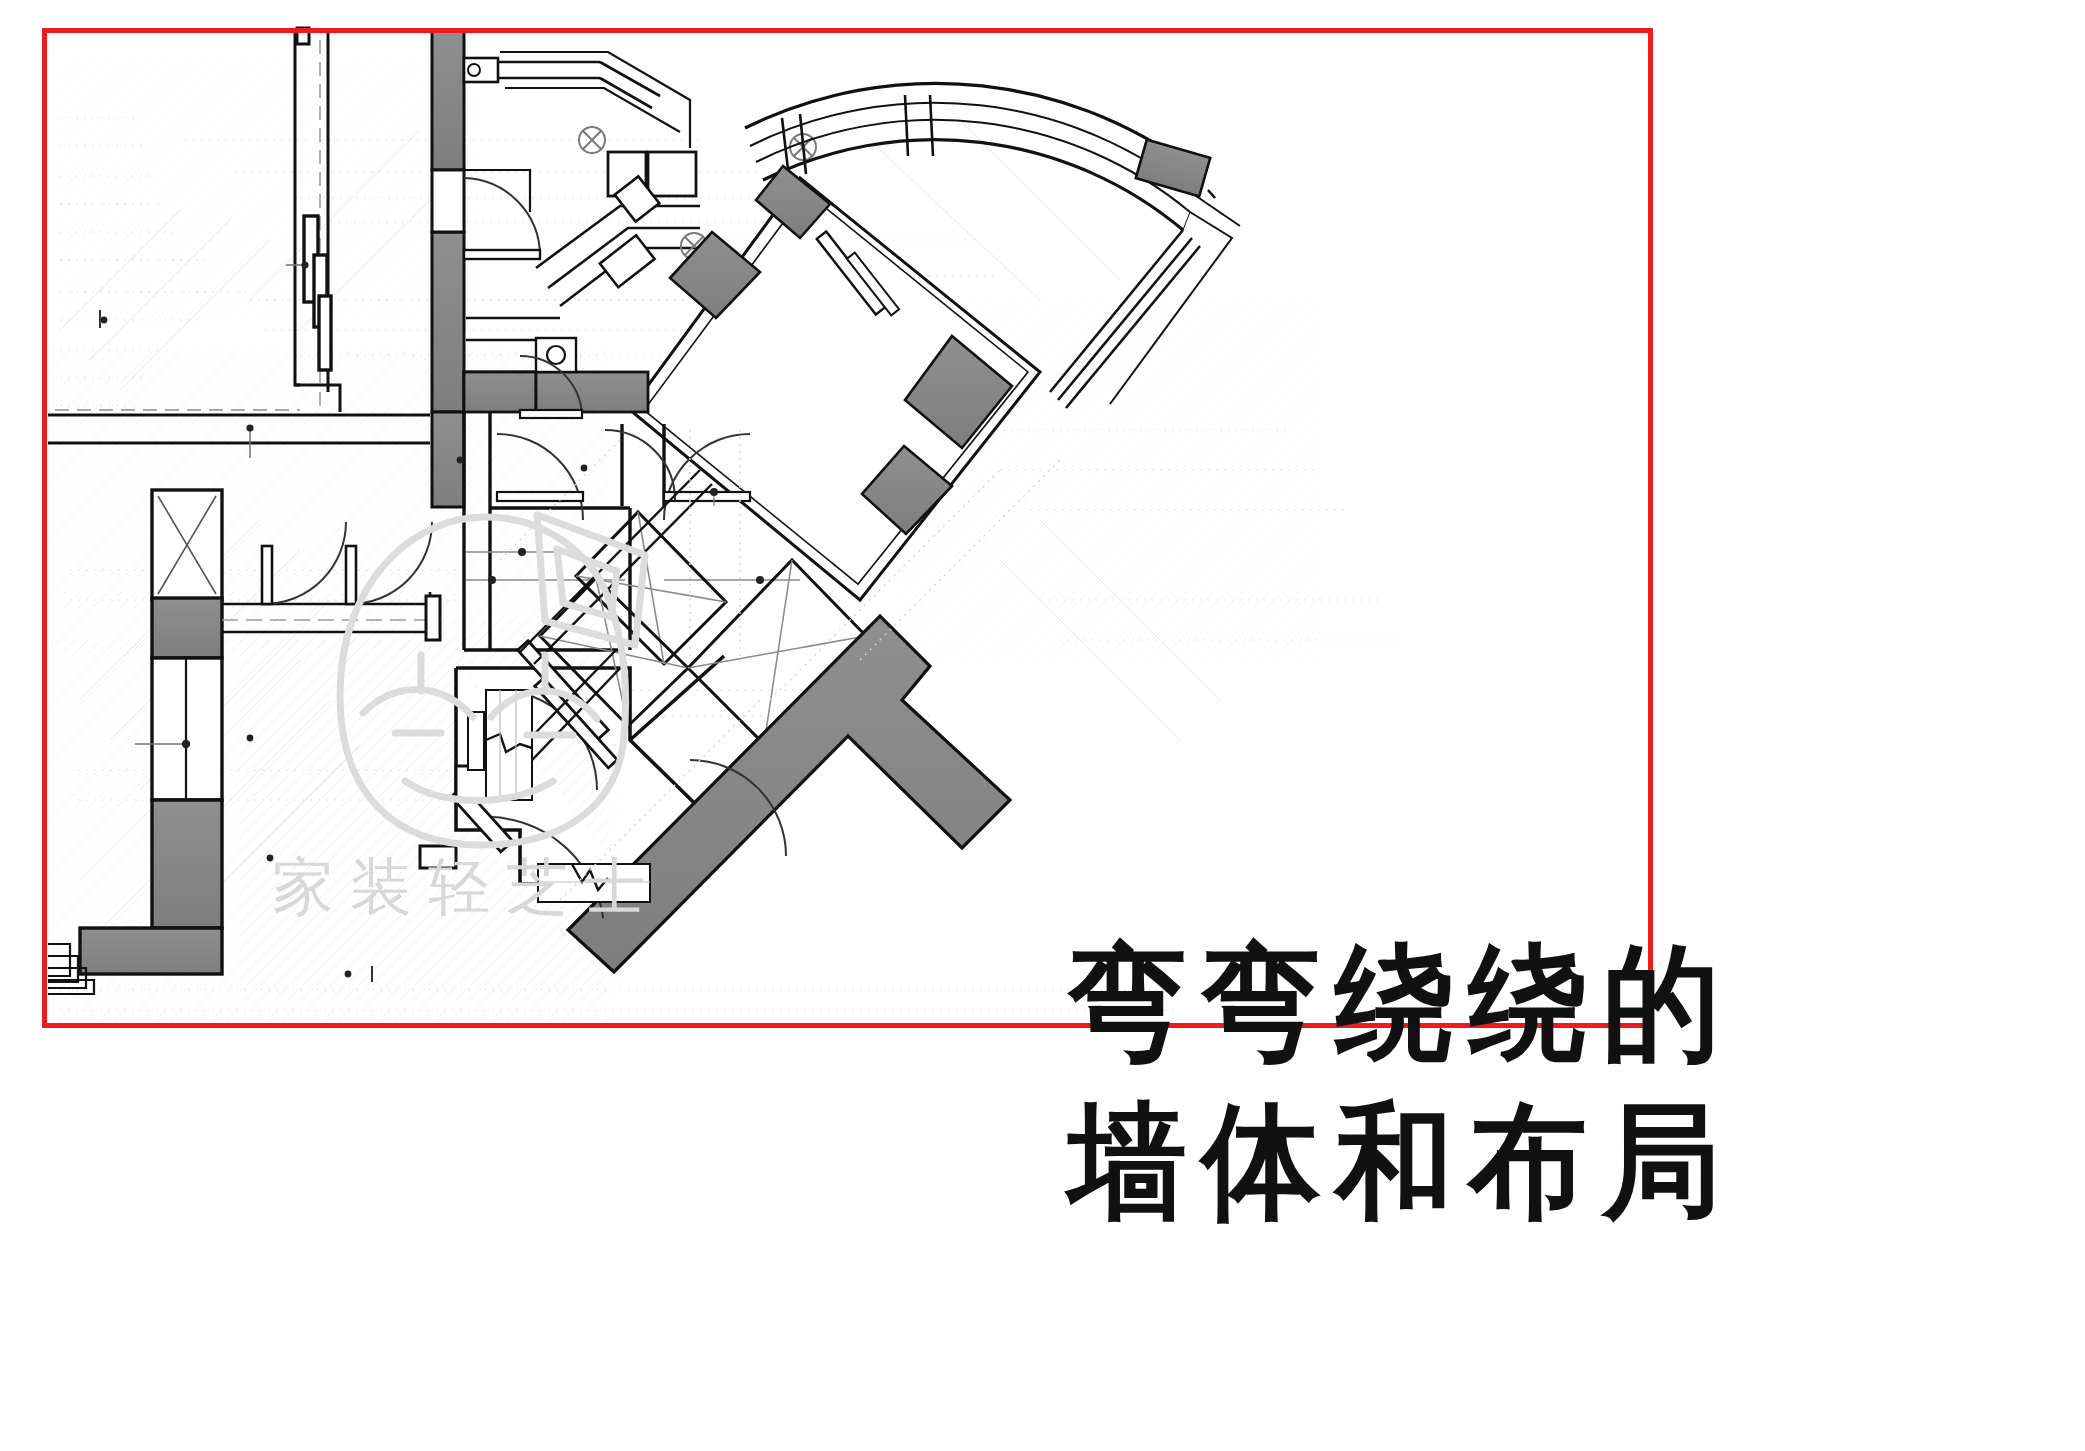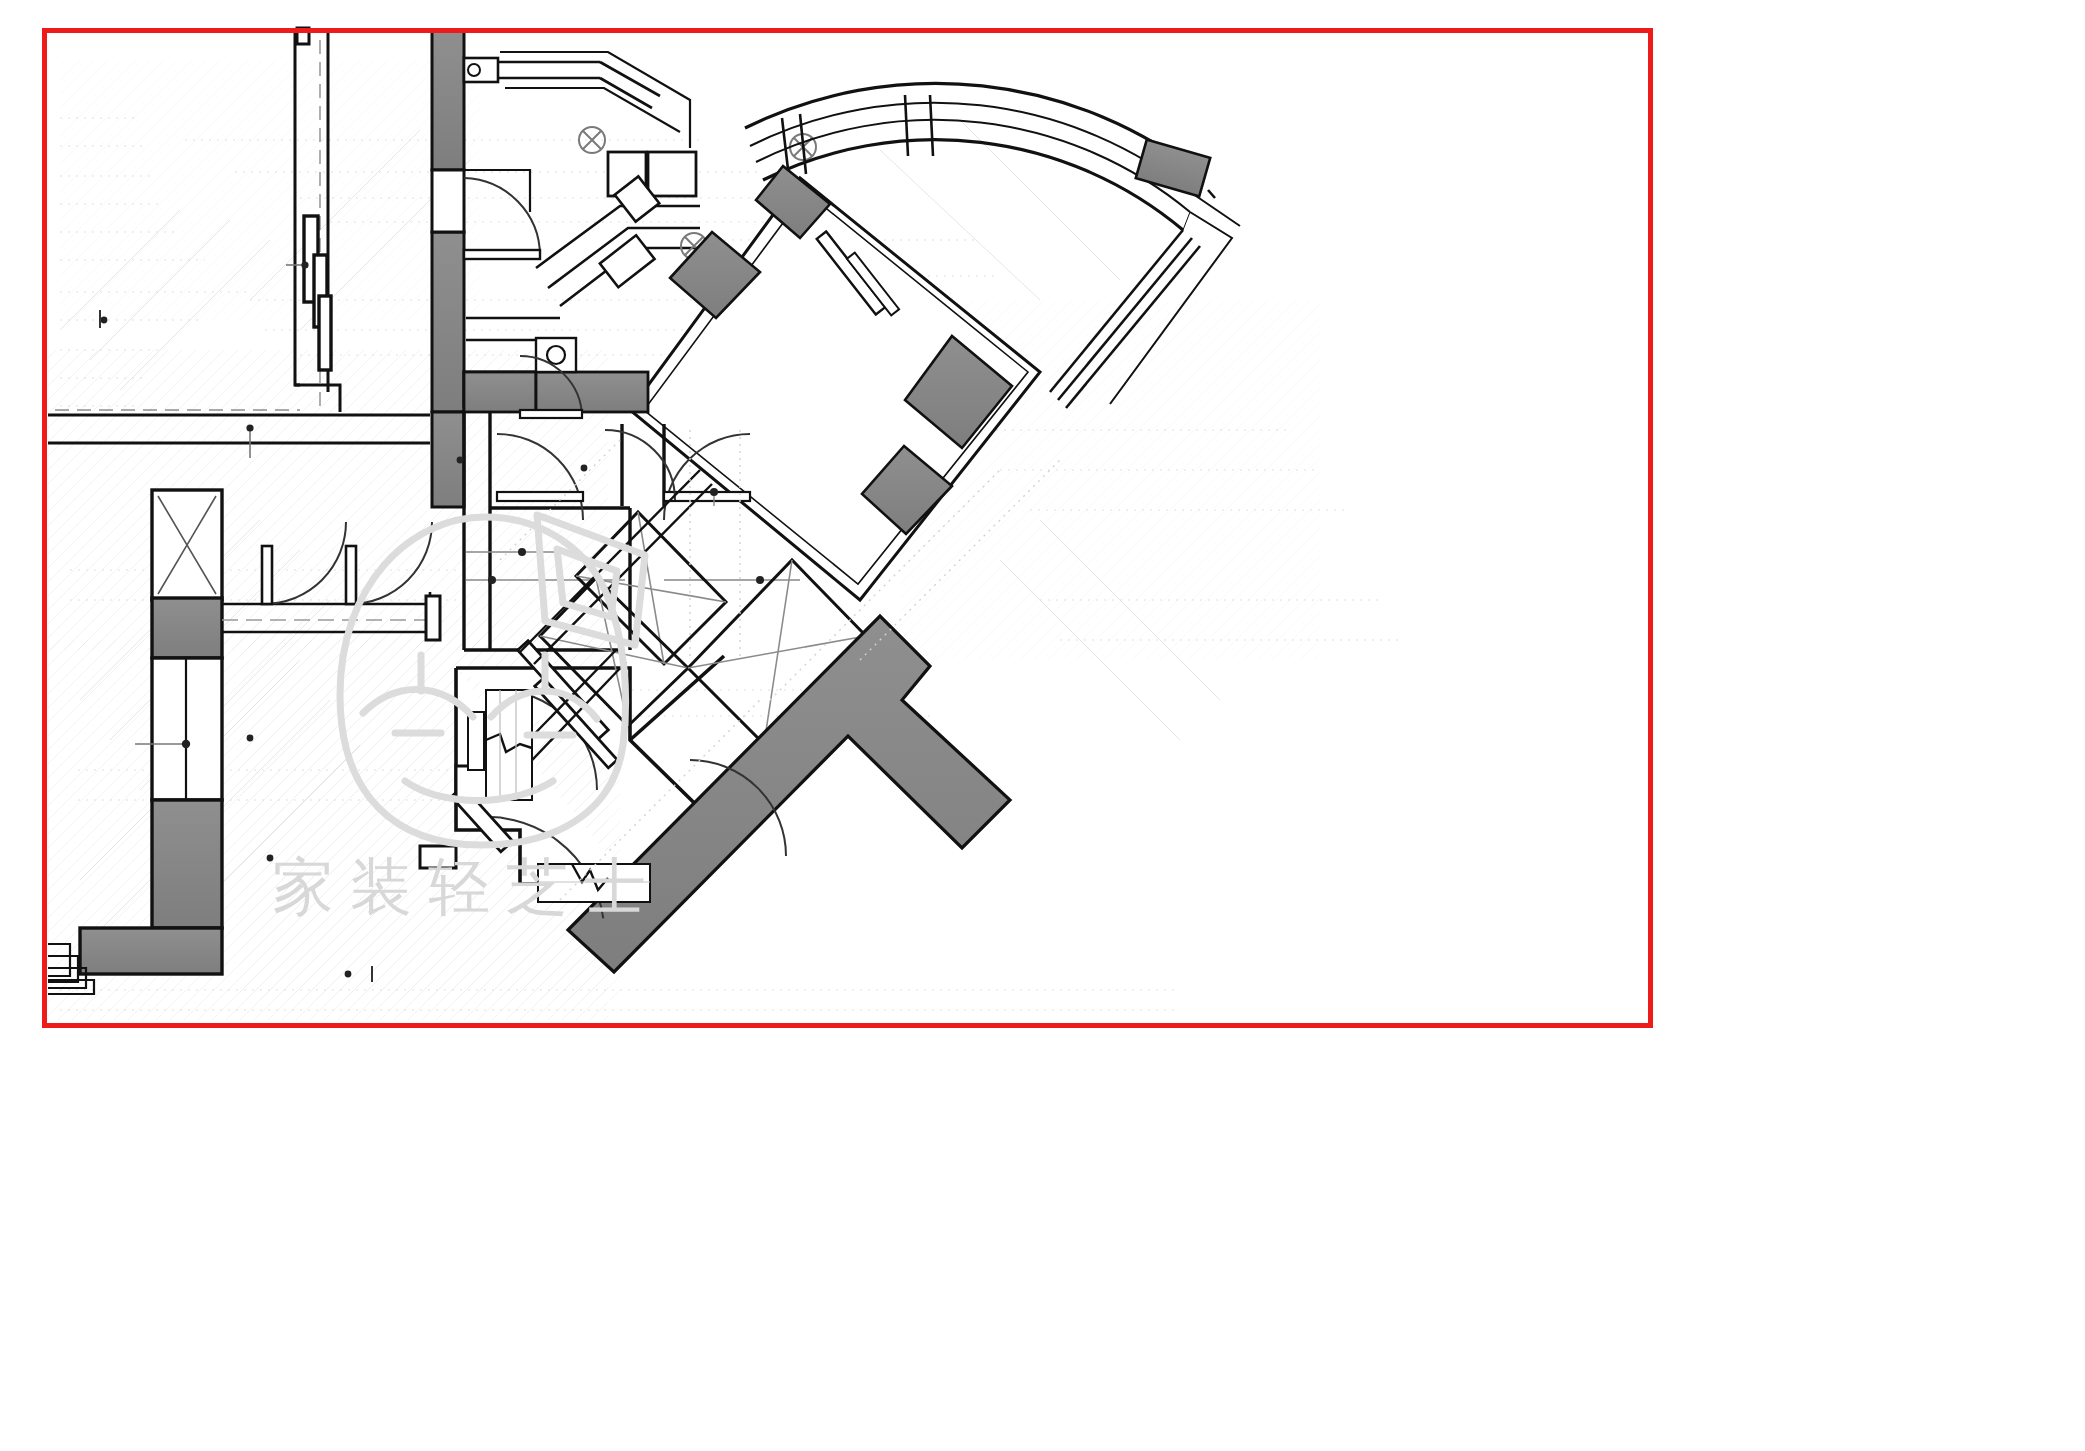--- a/index.html
+++ b/index.html
@@ -382,16 +382,20 @@
       <path d="M312,104 L372,126 L366,172 L318,158 Z"></path>
       <path d="M118,268 C150,236 196,236 228,272"></path>
       <path d="M246,272 C278,236 324,238 352,274"></path>
       <path d="M150,288 h46 M282,290 h46"></path>
       <path d="M176,246 v-36 M300,246 v-36"></path>
       <path d="M160,336 C196,362 268,362 308,336"></path>
     </g>
   </svg>
   <div id="wm-text" style="color: rgb(216, 216, 216);">家装轻芝士</div>
 
+  <div id="headline" style="color: rgb(17, 17, 17);">
+    <div class="hl-line">弯弯绕绕的</div>
+    <div class="hl-line">墙体和布局</div>
+  </div>
 
   <div id="redframe" style="border-color: rgb(238, 27, 27);"></div>
 
 </div>
 
 </body></html>

